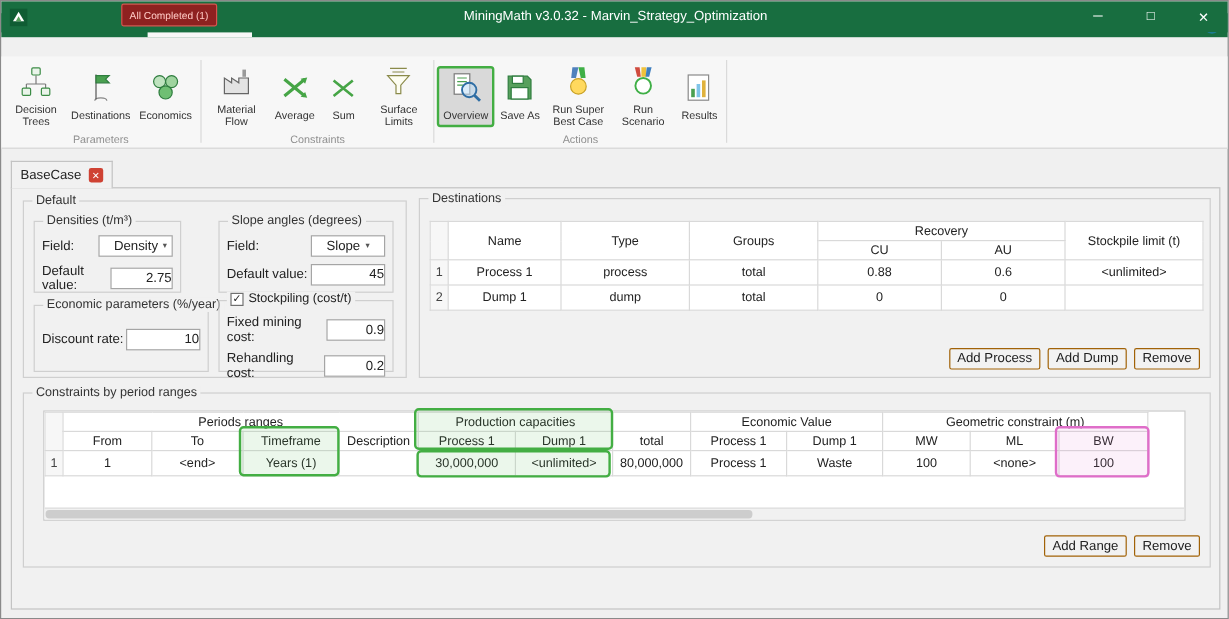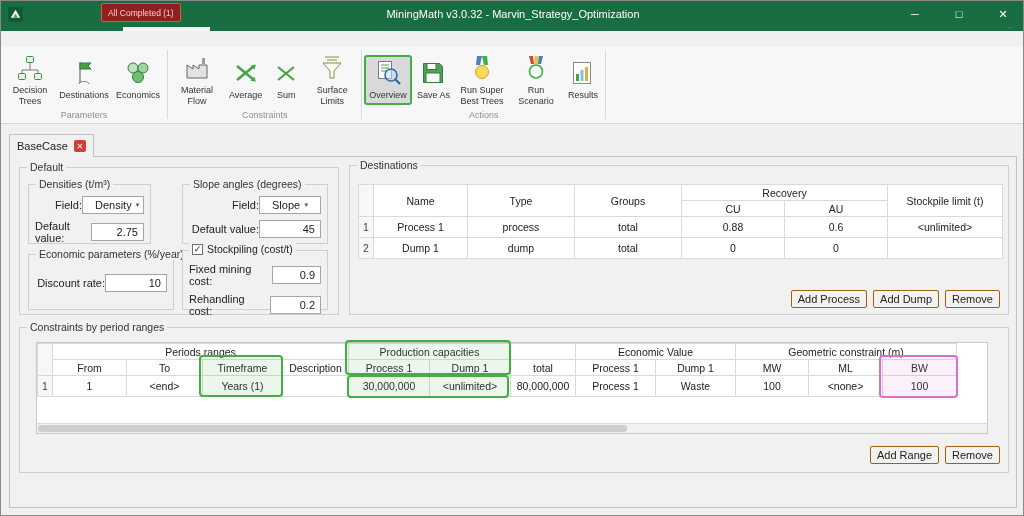--- a/index.html
+++ b/index.html
@@ -48,25 +48,25 @@
              border:1px solid #c3c3c3; }
 
   
   .gbox { position:absolute; border:1px solid #cfcfcf; }
   .gtitle { position:absolute; top:-7px; left:7px; background:#f1f1f1; padding:0 3px; font-size:10.5px;
             color:#333; white-space:nowrap; }
   .check-legend { position:absolute; top:-8px; left:6px; background:#f1f1f1; display:flex; align-items:center;
                   gap:4px; padding:0 3px; font-size:10.5px; white-space:nowrap; }
   .checkbox { width:11px; height:11px; background:#fff; border:1px solid #707070; font-size:9px; line-height:9px;
               text-align:center; color:#1a1a1a; }
-  .frow { display:flex; align-items:center; justify-content:flex-end; margin:0 6px 6px 6px; }
+  .frow { display:flex; align-items:center; justify-content:space-between; margin:0 6px 6px 6px; }
   .ctl-select,.ctl-input { height:18px; background:#fff; border:1px solid #a5a5a5; font-size:11px;
                            display:flex; align-items:center; }
   .ctl-select { justify-content:space-between; padding:0 12px; width:62px; }
-  .ctl-input { justify-content:flex-end; padding:0 5px; width:62px; }
+  .ctl-input { justify-content:flex-end; padding:0 0; width:62px; }
   .ctl-input.narrow { width:52px; }
   .arrow { font-size:7px; color:#555; margin-left:4px; }
 
   
   table.grid { border-collapse:collapse; background:#fff; font-size:10.5px; table-layout:fixed; }
   .grid th,.grid td { border:1px solid #d9d9d9; text-align:center; font-weight:normal; padding:0 2px;
                       overflow:hidden; white-space:nowrap; }
   .grid th { height:16px; color:#222; background:#fff; }
   .grid td { height:21px; }
   .grid .rowhdr { background:#f7f7f7; color:#444; width:15px; }
@@ -214,21 +214,21 @@
               <rect x="7" y="14" width="14" height="9.5" fill="#fff" stroke="#2f7d3f"></rect>
             </svg></span>
         <span class="rlabel">Save As</span>
       </div>
       <div class="ribbon-btn">
         <span><svg viewBox="0 0 28 28" width="28" height="28">
               <path d="M9 2h5l-2 9H8z" fill="#4f81bd"></path>
               <path d="M19 2h-5l2 9h4z" fill="#3faf46"></path>
               <circle cx="14" cy="18" r="6.5" fill="#ffd95e" stroke="#c9a227"></circle>
             </svg></span>
-        <span class="rlabel">Run Super Best Trees</span>
+        <span class="rlabel">Run Super Best Case</span>
       </div>
       <div class="ribbon-btn">
         <span><svg viewBox="0 0 28 28" width="28" height="28">
               <path d="M7 2h4l1 8H9z" fill="#d04b3e"></path>
               <path d="M12.5 2h4v8h-4z" fill="#f0c23c"></path>
               <path d="M17 2h4l-2 8h-3z" fill="#3f7fbf"></path>
               <circle cx="14" cy="17.5" r="6.5" fill="#fff" stroke="#3faf46" stroke-width="1.6"></circle>
             </svg></span>
         <span class="rlabel">Run Scenario</span>
       </div>

